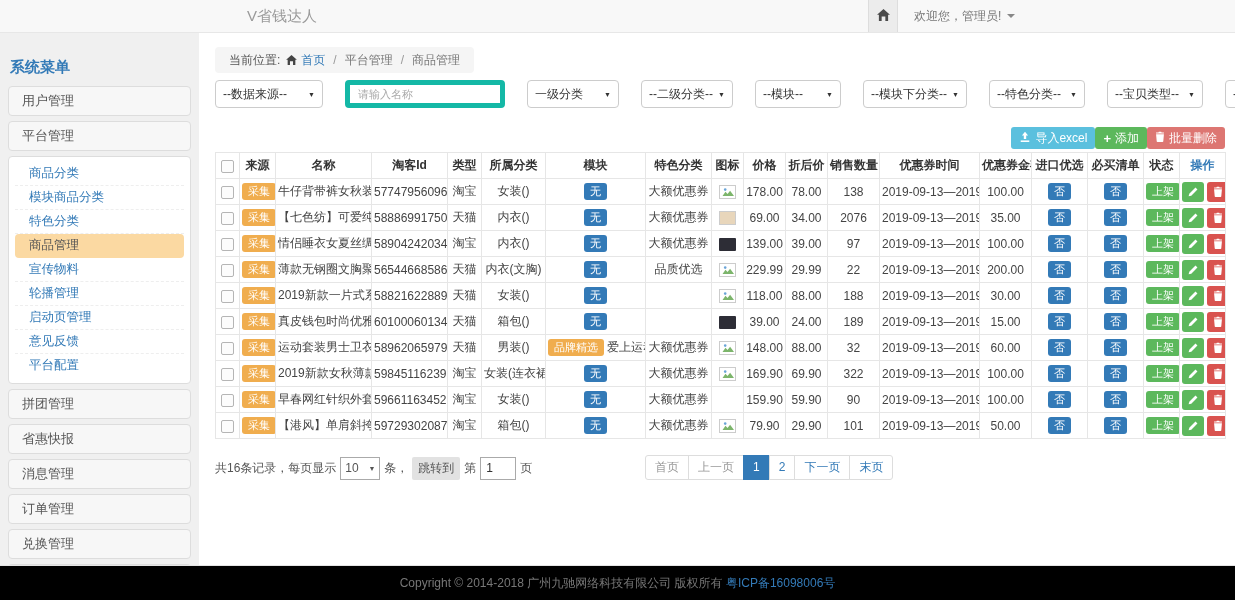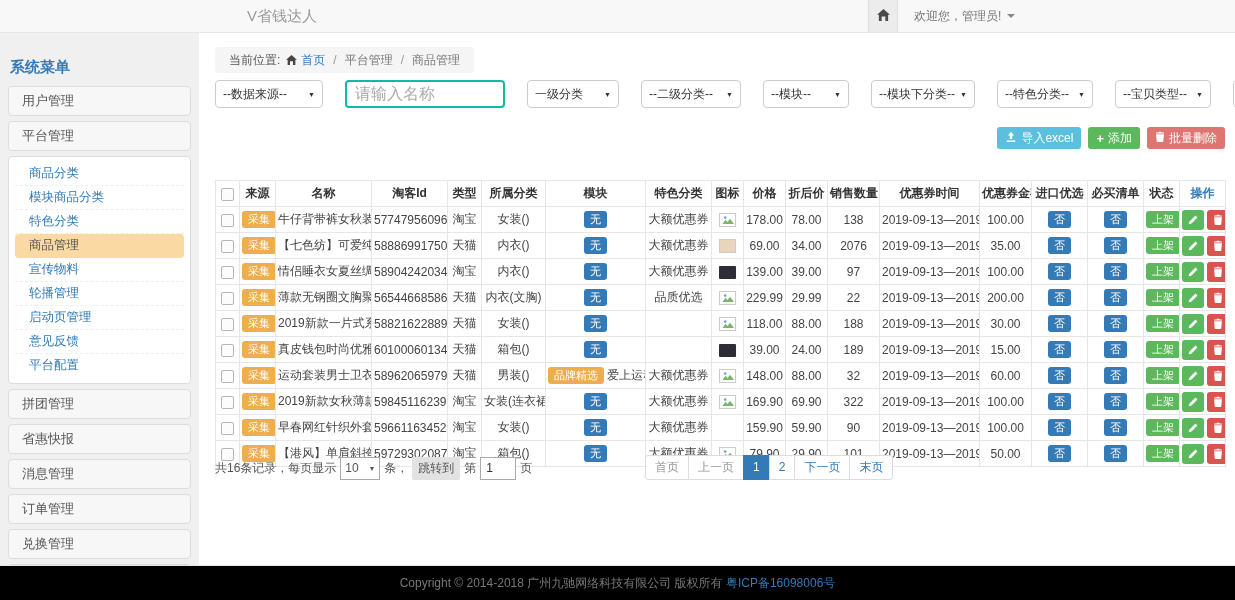--- a/index.html
+++ b/index.html
@@ -38,37 +38,37 @@
     background:#f5f5f5; border-radius:4px; padding:0 14px; height:26px; color:#555; }
   .breadcrumb .home-glyph { margin:0 4px 0 6px; display:flex; }
   .breadcrumb a { color:#337ab7; text-decoration:none; cursor:pointer; }
   .breadcrumb .sep { color:#999; margin:0 8px; }
   .breadcrumb .bc-item { color:#777; }
   
   .filter-row { position:absolute; left:215px; top:80px; width:1010px; display:flex; gap:5px; }
   .fselect { height:28px; border:1px solid #ccc; border-radius:4px; background:#fff; display:flex;
     align-items:center; justify-content:space-between; padding:0 7px; color:#333; cursor:pointer; }
   .fsel-caret { font-size:7px; color:#333; margin-left:4px; }
-  .finput { height:28px; border:2px solid #14b8a6; border-radius:4px; padding:0 8px; font-size:16px;
+  .finput { height:28px; border:5px solid #14b8a6; border-radius:4px; padding:0 8px; font-size:11px;
     color:#333; font-family:inherit; }
   .finput::placeholder { color:#aaa; }
   .btn { display:inline-flex; align-items:center; justify-content:center; gap:4px; color:#fff;
     border-radius:4px; cursor:pointer; white-space:nowrap; }
   .btn-primary { background:#337ab7; height:28px; padding:0 10px; }
   .btn-info { background:#5bc0de; height:28px; padding:0 10px; }
   
   .toolbar { position:absolute; left:215px; top:127px; width:1010px; display:flex;
-    justify-content:flex-end; gap:7px; }
+    justify-content:flex-end; gap:0; }
   .btn-sm { height:22px; padding:0 8px; font-size:12px; border-radius:3px; }
   .btn-success { background:#5cb85c; }
   .btn-danger-light { background:#dd7672; }
   .plus-glyph { font-weight:bold; font-size:13px; }
   
   .grid-wrap { position:absolute; left:215px; top:152px; width:1010px; }
-  table.grid { width:1010px; border-collapse:collapse; table-layout:fixed; font-size:12px;margin-top:28px; }
+  table.grid { width:1010px; border-collapse:collapse; table-layout:fixed; font-size:12px; }
   .grid th, .grid td { border:1px solid #e6e6e6; text-align:center; height:26px; padding:0 2px;
     overflow:hidden; white-space:nowrap; color:#444; }
   .grid th { font-weight:bold; color:#333; background:#fff; }
   .grid th.op-col { color:#337ab7; }
   .cb { display:inline-block; width:13px; height:13px; border:1px solid #b5b5b5; border-radius:2px;
     background:#fcfcfc; vertical-align:middle; cursor:pointer; }
   .badge { display:inline-block; padding:2px 6px; border-radius:3px; color:#fff; font-size:11px;
     line-height:13px; }
   .bg-warning { background:#f0ad4e; }
   .bg-primary { background:#337ab7; }
@@ -167,21 +167,21 @@
   <span id="filter-fields" style="display:flex;gap:22px;">
       <div class="fselect" style="width: 108px;">
         <span class="fsel-label">--数据来源--</span>
         <span class="fsel-caret">▼</span>
       </div>
       <input class="finput" placeholder="请输入名称" style="width: 160px;">
       <div class="fselect" style="width: 92px;">
         <span class="fsel-label">一级分类</span>
         <span class="fsel-caret">▼</span>
       </div>
-      <div class="fselect" style="width: 100px;">
+      <div class="fselect" style="width: 92px;">
         <span class="fsel-label">--二级分类--</span>
         <span class="fsel-caret">▼</span>
       </div>
       <div class="fselect" style="width: 86px;">
         <span class="fsel-label">--模块--</span>
         <span class="fsel-caret">▼</span>
       </div>
       <div class="fselect" style="width: 104px;">
         <span class="fsel-label">--模块下分类--</span>
         <span class="fsel-caret">▼</span>

